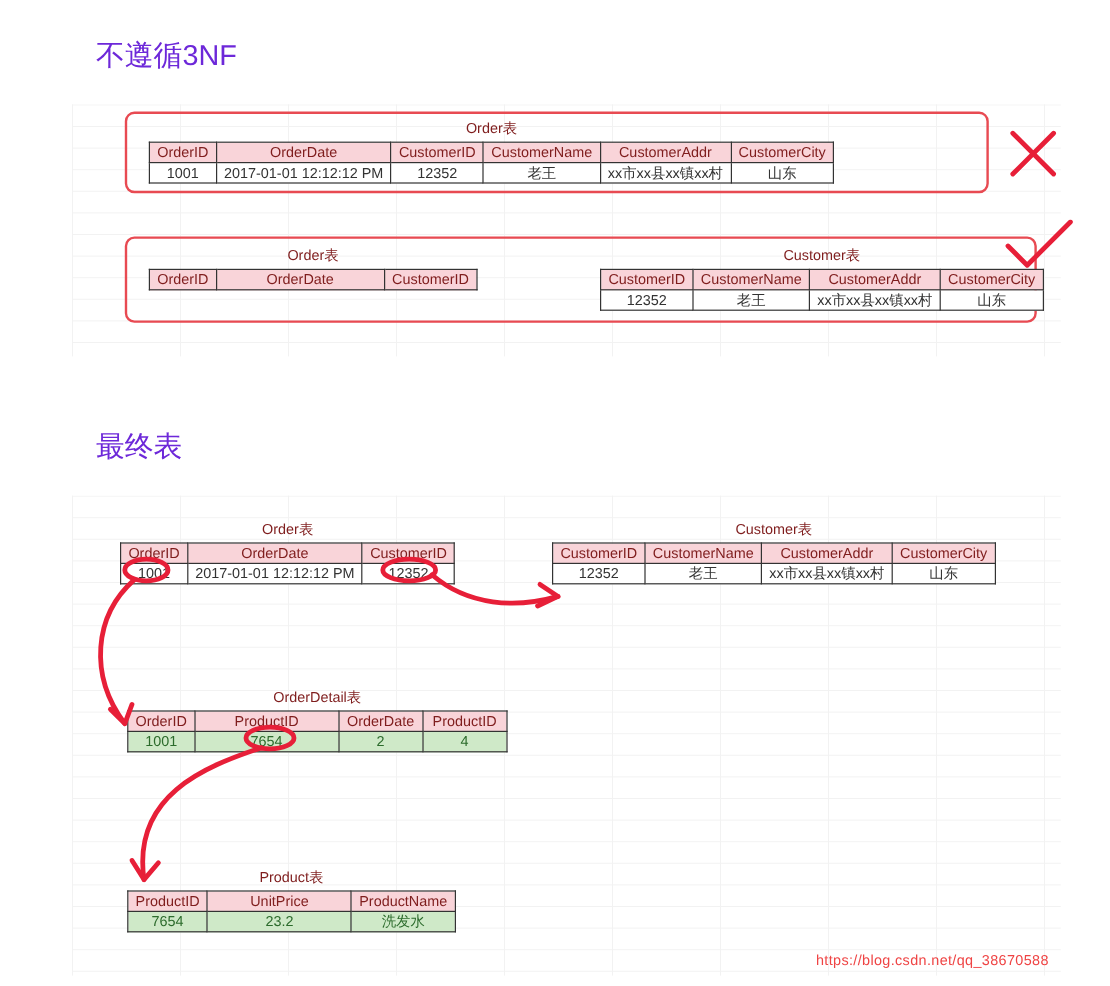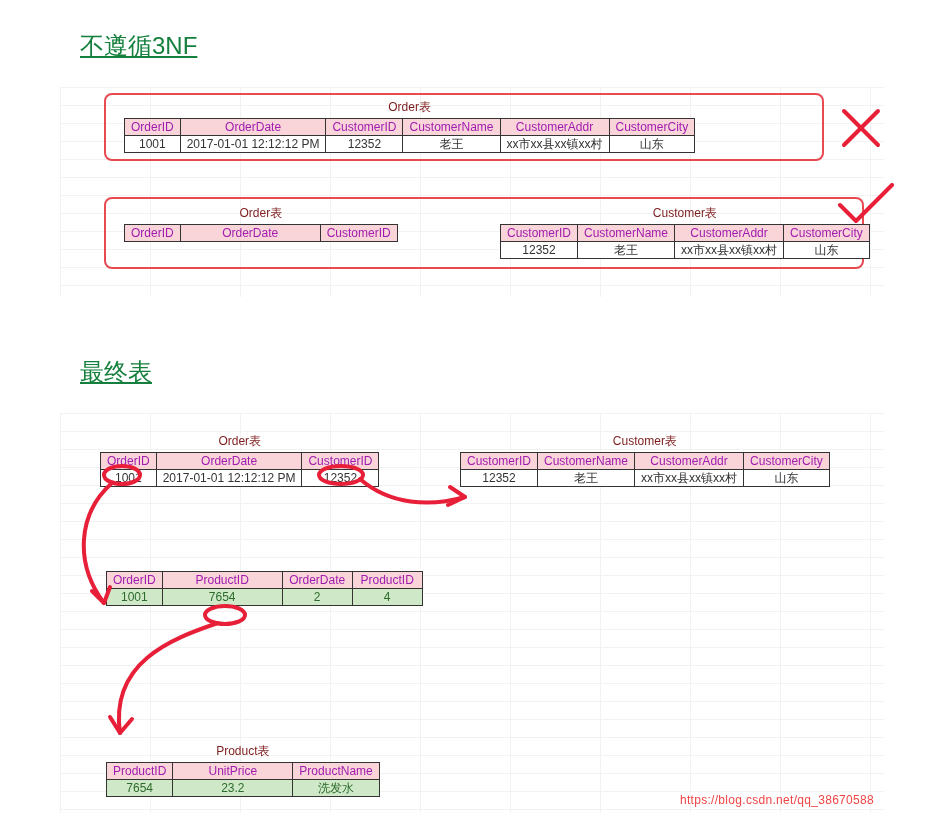--- a/index.html
+++ b/index.html
@@ -9,23 +9,22 @@
     font-family: "Helvetica Neue", Arial, "PingFang SC", "Microsoft YaHei", sans-serif;
     color: #333;
     width: 925px;
   }
   .page {
     padding: 20px 80px 30px 80px;
   }
   h2.section-title {
     font-size: 24px;
     font-weight: 500;
-    color: #15803d;
+    color: #6d28d9;
     margin: 10px 0 25px 0;
-    text-decoration: underline;
   }
 
   .diagram-area {
     position: relative;
     width: 824px;
     margin-left: -20px;
   }
   
   .diagram-area.grid::before {
     content: "";
@@ -62,21 +61,21 @@
     padding: 1px 6px;
     text-align: center;
     height: 16px;
     line-height: 14px;
     font-weight: normal;
     white-space: nowrap;
     background: #fff;
   }
   .tbl th.pink {
     background: #f9d4d9;
-    color: #a21caf;
+    color: #7f1d1d;
   }
   .tbl td.green {
     background: #cfe9c8;
     color: #2c6b2c;
   }
 
   .red-box {
     position: absolute;
     border: 2.5px solid #e84a52;
     border-radius: 8px;
@@ -223,39 +222,40 @@
           <td>12352</td>
           <td>老王</td>
           <td>xx市xx县xx镇xx村</td>
           <td>山东</td>
         </tr>
       </tbody>
         </table>
     </div>
 
     <div class="tbl" style="left:46px; top:158px;">
+      <div class="caption">OrderDetail表</div>
       <table>
         <tbody>
             <tr>
           <th class="pink" style="min-width:50px;">OrderID</th>
           <th class="pink" style="min-width:120px;">ProductID</th>
           <th class="pink" style="min-width:70px;">OrderDate</th>
           <th class="pink" style="min-width:70px;">ProductID</th>
         </tr>
         <tr>
           <td class="green">1001</td>
           <td class="green">7654</td>
           <td class="green">2</td>
           <td class="green">4</td>
         </tr>
       </tbody>
         </table>
     </div>
 
-    <div class="tbl" style="left:46px; top:328px;">
+    <div class="tbl" style="left:46px; top:308px;">
       <div class="caption">Product表</div>
       <table>
         <tbody>
             <tr>
           <th class="pink" style="min-width:60px;">ProductID</th>
           <th class="pink" style="min-width:120px;">UnitPrice</th>
           <th class="pink" style="min-width:80px;">ProductName</th>
         </tr>
         <tr>
           <td class="green">7654</td>

